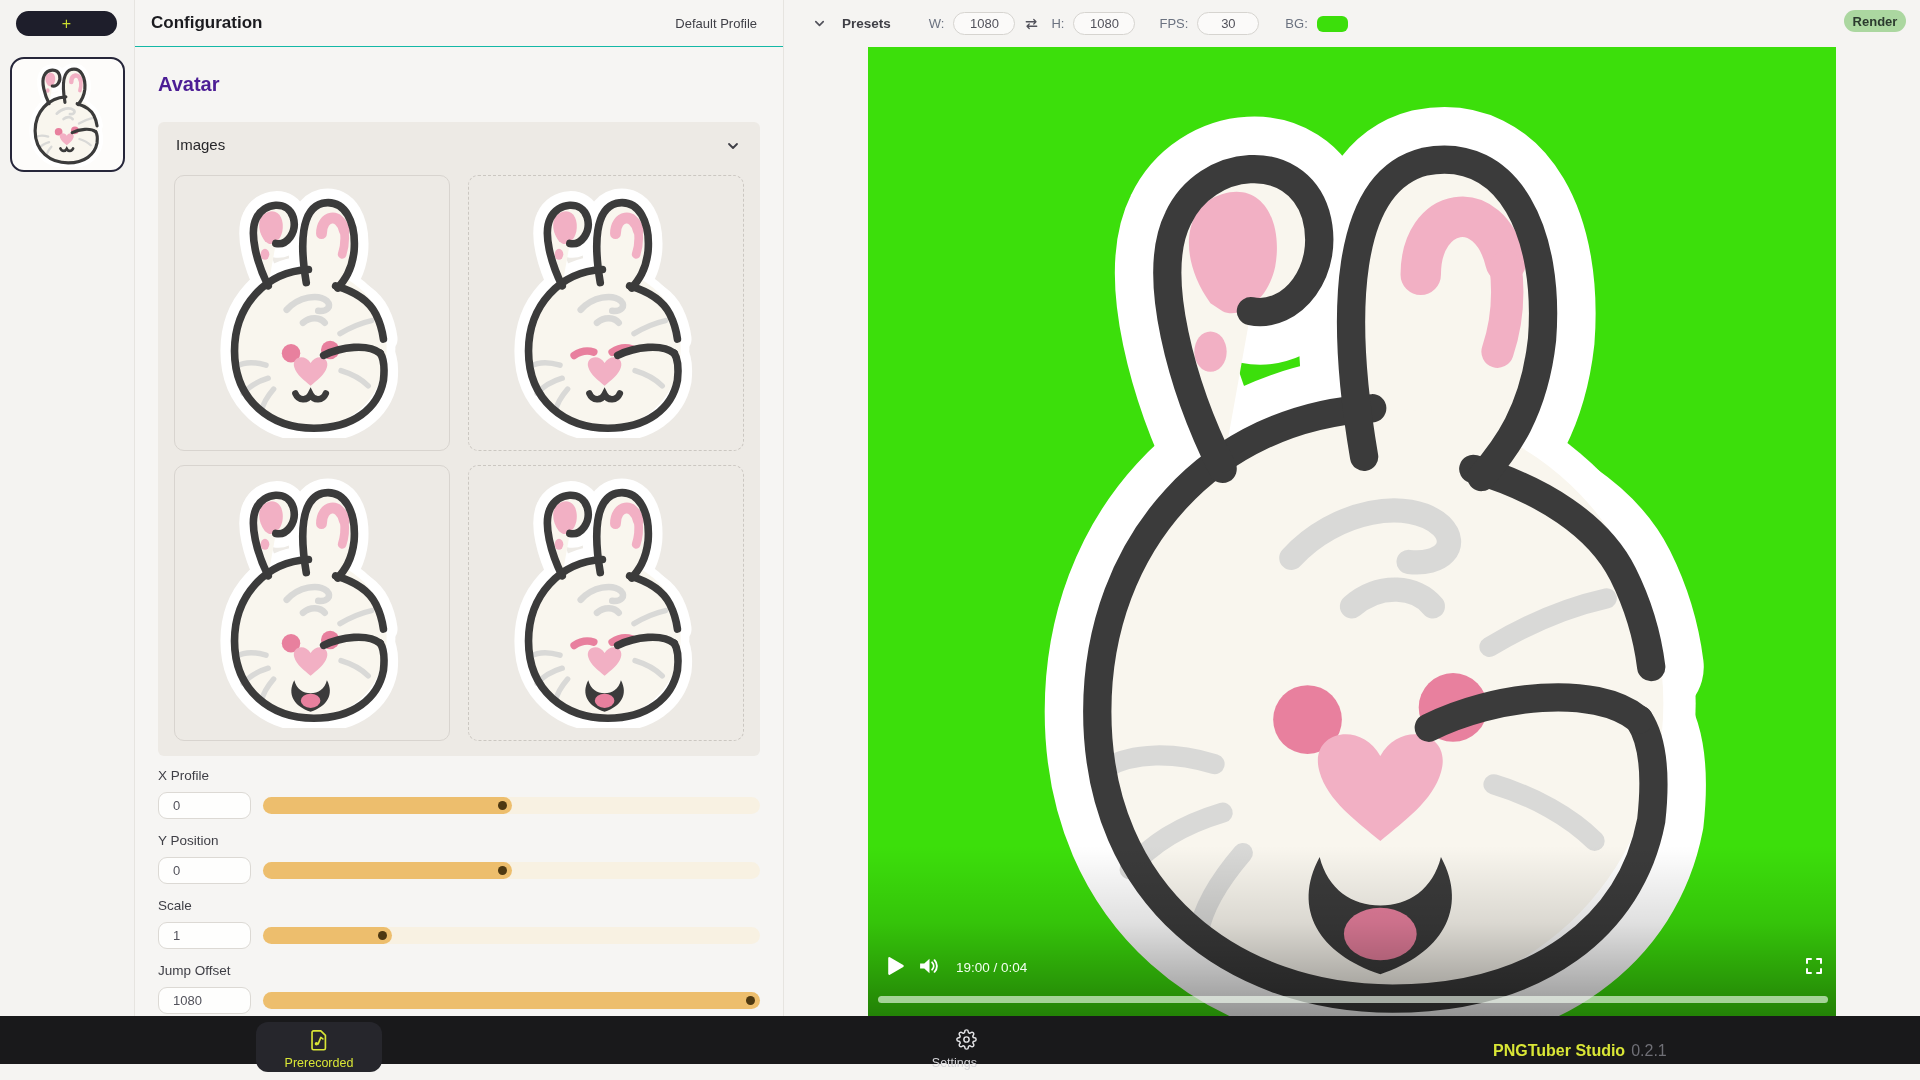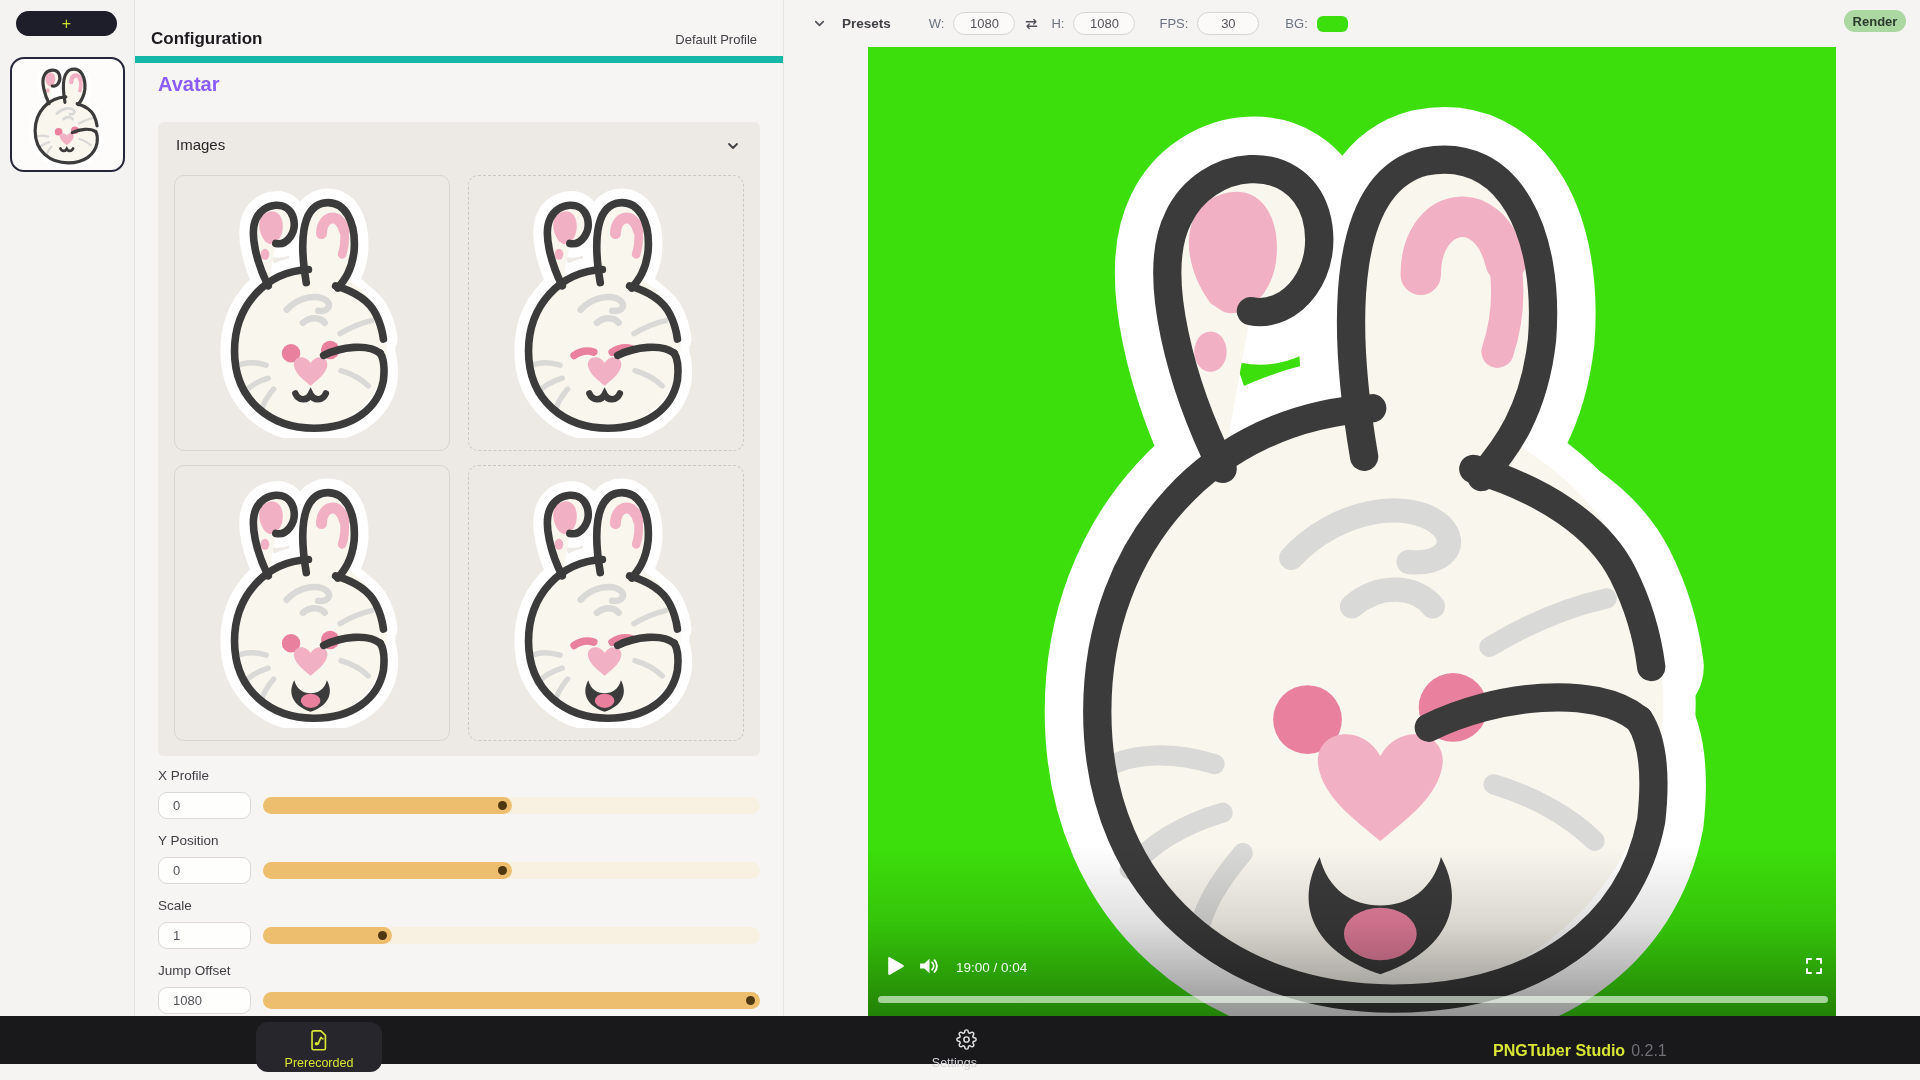--- a/index.html
+++ b/index.html
@@ -15,25 +15,25 @@
                  font-size:16px; line-height:23px; cursor:pointer;
                  font-family:"Liberation Sans", sans-serif; }
   .avatar-thumb { position:absolute; left:10px; top:57px; width:115px; height:115px;
                   background:#fdfcfa; border:2px solid #26263a; border-radius:14px;
                   display:flex; align-items:center; justify-content:center; overflow:hidden; }
   .avatar-thumb svg { height:104px; }
 
   
   .config-panel { position:absolute; left:135px; top:0; width:649px; height:1016px;
                   background:#f6f5f3; border-right:1px solid #e6e4e0; }
-  .config-header { position:absolute; left:0; top:16px; width:100%; height:47px;
-                   border-bottom:7px solid #14b8a6; }
+  .config-header { position:absolute; left:0; top:0; width:100%; height:47px;
+                   border-bottom:1px solid #14b8a6; }
   .config-title { position:absolute; left:16px; top:13px; font-size:17px; font-weight:700; color:#1b1b1f; }
   .profile-name { position:absolute; right:26px; top:16px; font-size:13px; color:#3f3f46; cursor:pointer; }
-  .section-title { position:absolute; left:23px; top:73px; font-size:20px; font-weight:600; color:#8b5cf6; }
+  .section-title { position:absolute; left:23px; top:73px; font-size:20px; font-weight:600; color:#4c1d95; }
 
   .images-card { position:absolute; left:23px; top:122px; width:602px; height:634px;
                  background:#edeae5; border-radius:6px; }
   .images-head { position:absolute; left:0; top:0; width:100%; height:50px; cursor:pointer; }
   .images-title { position:absolute; left:18px; top:14px; font-size:15px; color:#27272a; }
   .images-chevron { position:absolute; right:20px; top:17px; }
   .slots { position:absolute; left:16px; top:53px; width:570px; }
   .slot { position:absolute; width:276px; height:276px; border-radius:10px;
           display:flex; align-items:center; justify-content:center; cursor:pointer; }
   .slot.solid  { border:1.5px solid #d8d4cf; }

